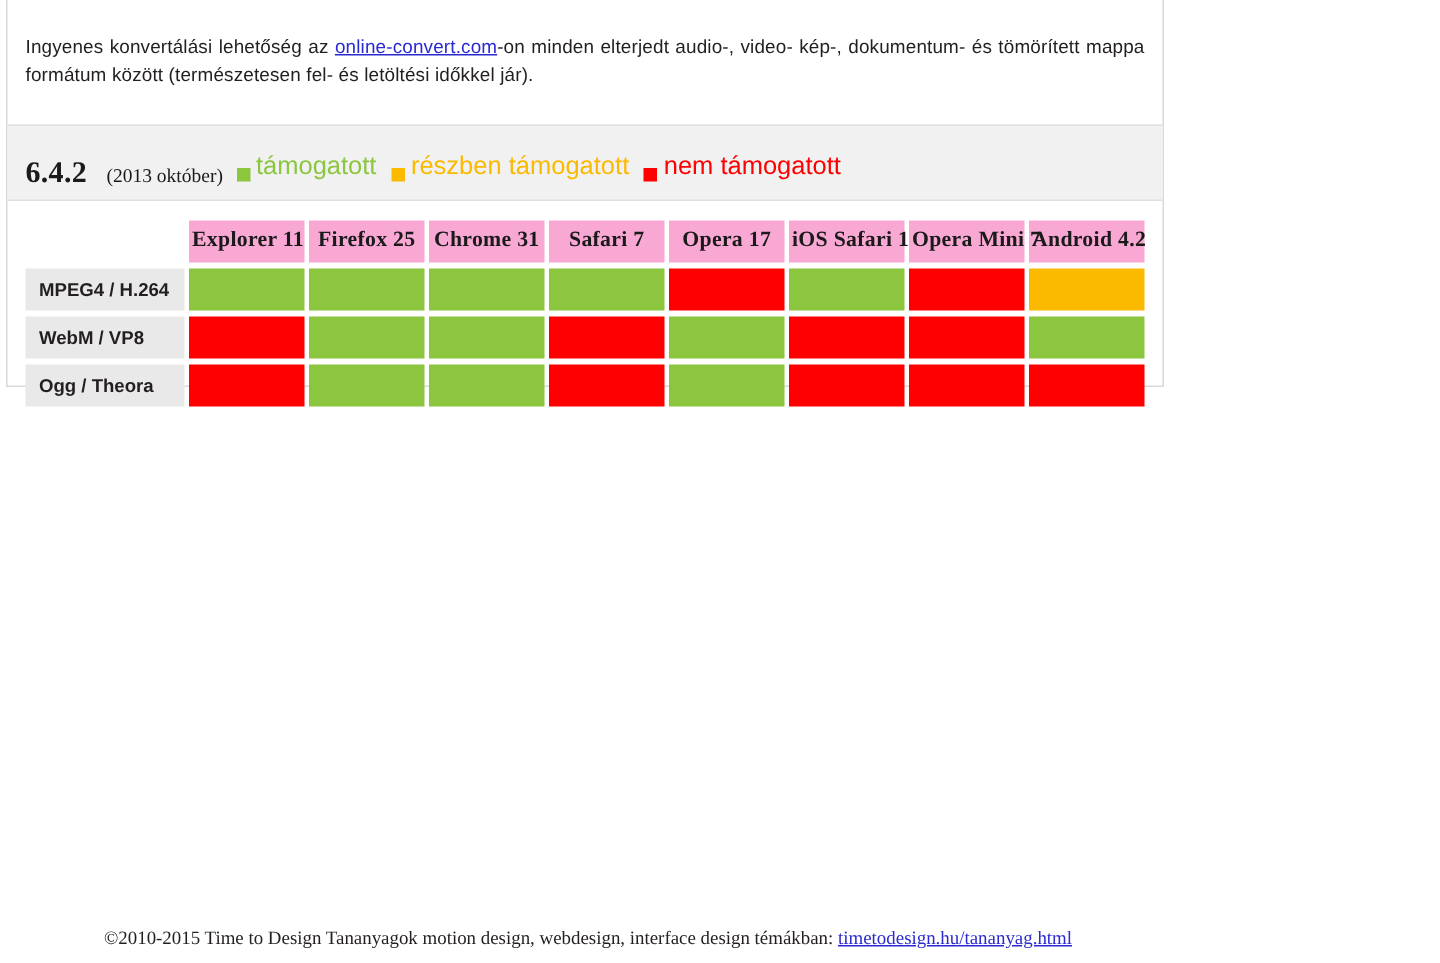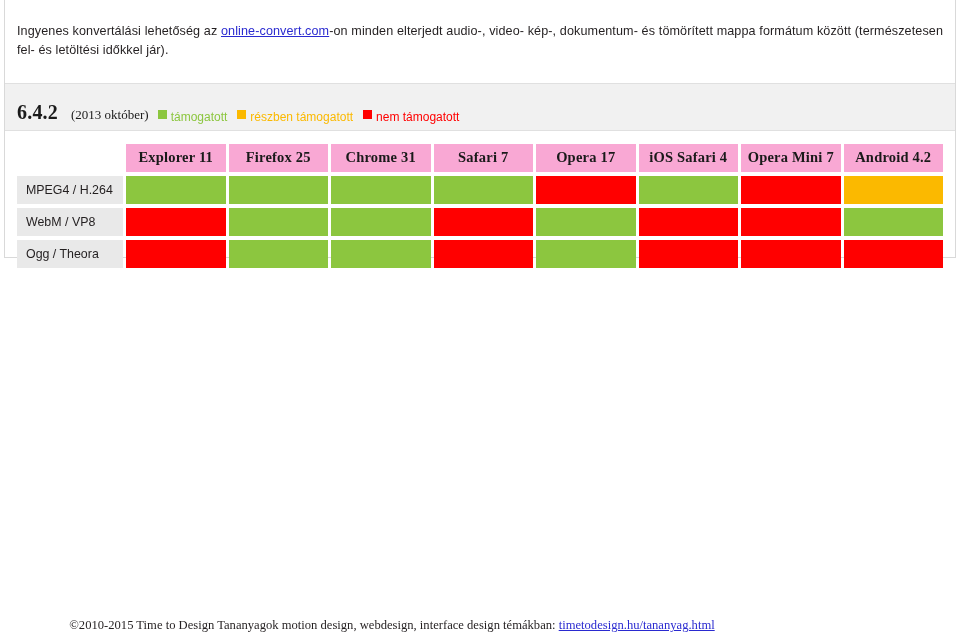--- a/index.html
+++ b/index.html
@@ -14,21 +14,21 @@
     font-family: "Liberation Sans", sans-serif;
     color: #231f20;
     overflow: hidden;
   }
 
   
   #page {
     position: absolute;
     left: 4px;
     top: 0px;
-    width: 952px;
+    width: 772px;
     height: 258px;
     border: 1px solid #d9d9d9;
     border-top: none;
     box-sizing: border-box;
     background: #ffffff;
   }
 
   
   .intro {
     padding: 9px 12px 10px 12px;
@@ -71,22 +71,22 @@
     margin-left: 7px;
   }
   .legend {
     display: inline-flex;
     align-items: baseline;
     margin-left: 9px;
     gap: 10px;
   }
   .legend-item {
     display: inline-flex;
-    align-items: flex-start;
-    font-size: 12px;
+    align-items: flex-end;
+    font-size: 17px;
     white-space: nowrap;
   }
   .legend-swatch {
     display: inline-block;
     width: 9px;
     height: 9px;
     margin-right: 4px;
     flex: none;
   }
 
@@ -111,21 +111,21 @@
     font-weight: bold;
     font-size: 14.5px;
     color: #1a1a1a;
     text-align: center;
     padding: 5px 2px 6px 2px;
     white-space: nowrap;
     letter-spacing: .2px;
   }
   table.support th.rowlabel {
     background: #e9e9e9;
-    font-weight: normal;
+    font-weight: bold;
     font-size: 12.4px;
     color: #231f20;
     text-align: left;
     padding: 7px 8px 7px 9px;
     white-space: nowrap;
   }
   table.support td.cell {
     height: 26px;
     padding: 0;
   }
@@ -180,21 +180,21 @@
   <div class="table-wrap">
     <table class="support">
       <thead>
         <tr>
           <th class="corner"></th>
         <th class="browser">Explorer 11</th>
             <th class="browser">Firefox 25</th>
             <th class="browser">Chrome 31</th>
             <th class="browser">Safari 7</th>
             <th class="browser">Opera 17</th>
-            <th class="browser">iOS Safari 4</th>
+            <th class="browser">iOS Safari 1</th>
             <th class="browser">Opera Mini 7</th>
             <th class="browser">Android 4.2</th>
           </tr>
       </thead>
       <tbody>
           <tr>
             <th class="rowlabel">MPEG4 / H.264</th>
             <td class="cell yes"></td>
             <td class="cell yes"></td>
             <td class="cell yes"></td>

